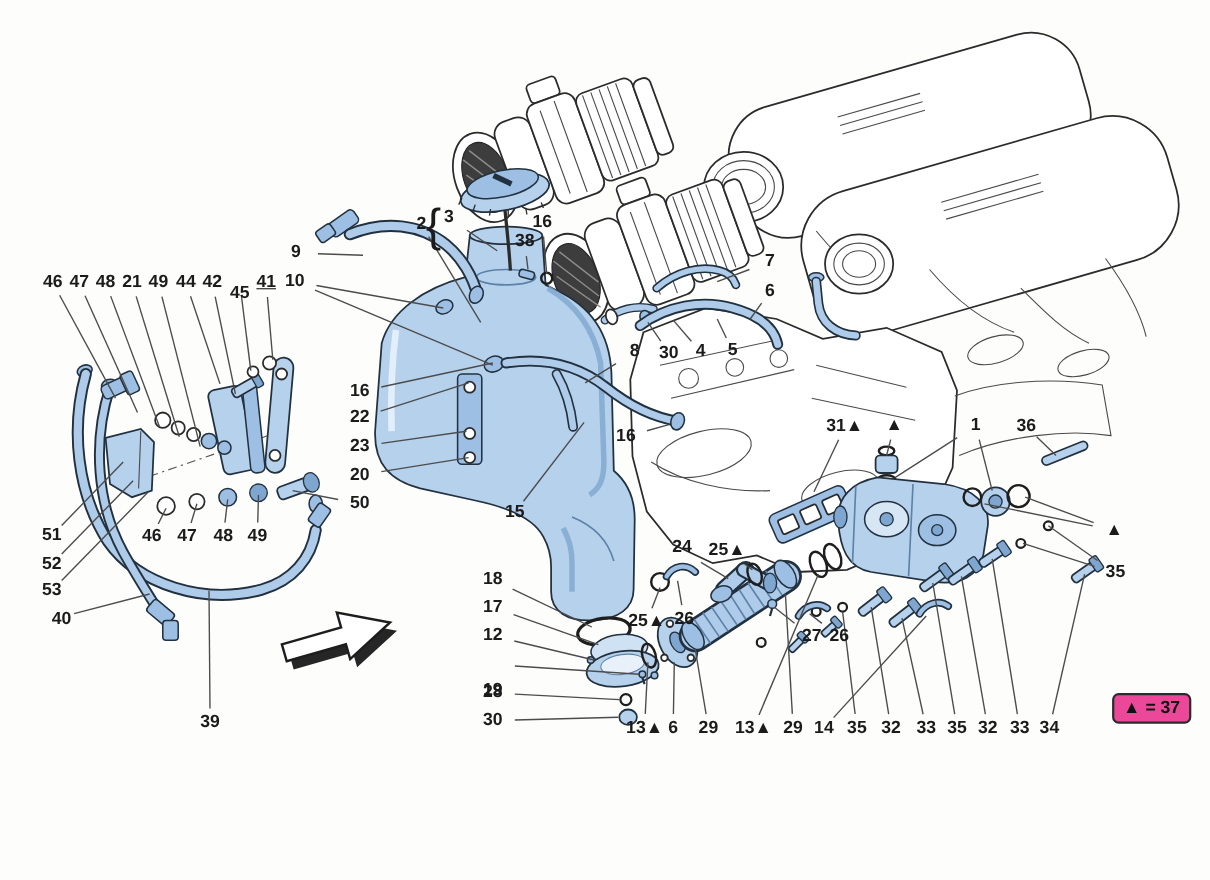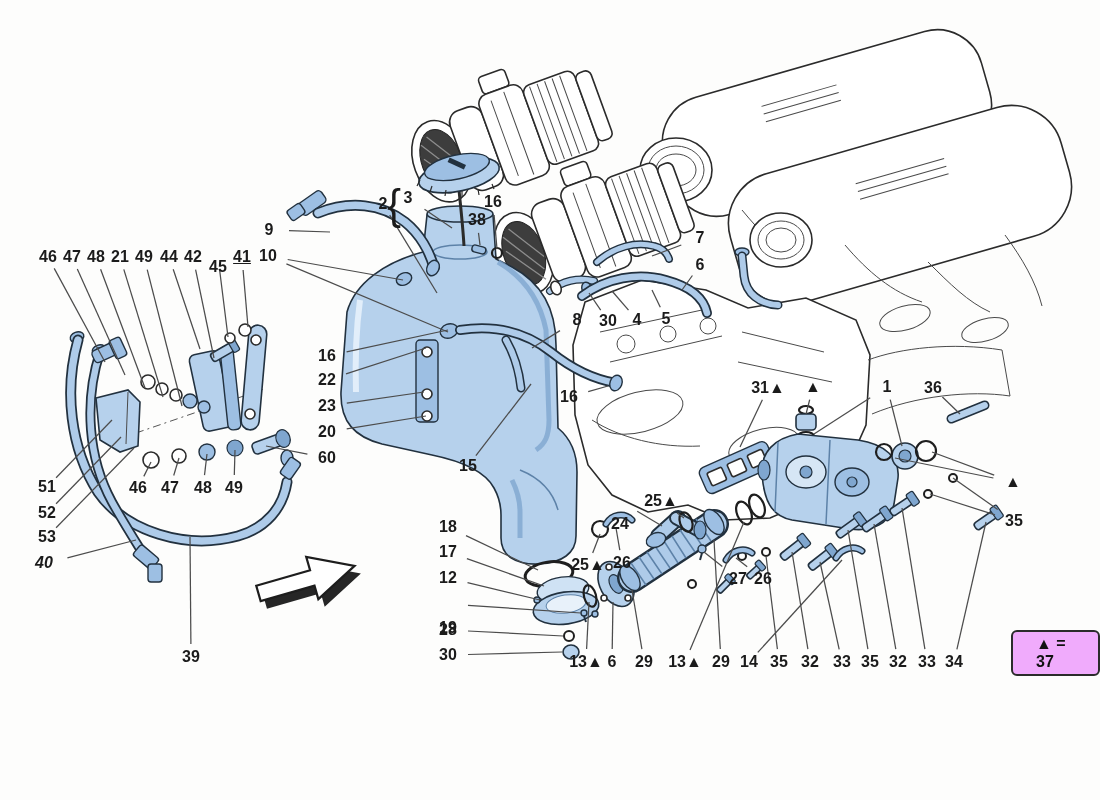--- a/index.html
+++ b/index.html
@@ -3,22 +3,22 @@
 <meta charset="utf-8">
 <style>
   html,body{margin:0;padding:0;background:#e8e8e8;}
   .stage{position:relative;width:1100px;height:800px;background:#fdfdfc;overflow:hidden;
          font-family:"Liberation Sans",sans-serif;}
   .stage svg{position:absolute;left:0;top:0;z-index:1;}
   #label-layer{position:absolute;left:0;top:0;width:100%;height:100%;z-index:2;}
   .label{position:absolute;transform:translate(-50%,-50%);font-weight:700;font-size:16px;
          color:#1b1b1b;white-space:nowrap;line-height:1;}
   .label.brace{font-weight:400;font-size:42px;color:#1b1b1b;}
-  .legend-box{position:absolute;left:1011px;top:630px;z-index:3;background:#f0abfc;
-         border:2px solid #2b2b2b;border-radius:6px;padding:3px 23px;font-weight:700;
+  .legend-box{position:absolute;left:1011px;top:630px;z-index:3;background:#ec4899;
+         border:2px solid #2b2b2b;border-radius:6px;padding:3px 8px;font-weight:700;
          font-size:16px;color:#111;}
   
   .w  {fill:#ffffff;stroke:#2b2b2b;stroke-width:1.6;}
   .wt {fill:none;stroke:#4a4a4a;stroke-width:1;}
   .b  {fill:#b6d1ec;stroke:#22313f;stroke-width:1.6;}
   .bm {fill:#9dbfe3;stroke:#22313f;stroke-width:1.4;}
   .bd {fill:#7fa6cf;stroke:#22313f;stroke-width:1.2;}
   .rg {fill:none;stroke:#1e1e1e;stroke-width:2.2;}
   .hol{fill:none;stroke:#22313f;stroke-width:11;stroke-linecap:round;}
   .hif{fill:none;stroke:#aecbe9;stroke-width:7.5;stroke-linecap:round;}
@@ -412,45 +412,45 @@
       <div class="label" style="left: 700px; top: 238px;">7</div>
       <div class="label" style="left: 700px; top: 265px;">6</div>
       <div class="label" style="left: 577px; top: 320px;">8</div>
       <div class="label" style="left: 608px; top: 321px;">30</div>
       <div class="label" style="left: 637px; top: 320px;">4</div>
       <div class="label" style="left: 666px; top: 319px;">5</div>
       <div class="label" style="left: 327px; top: 356px;">16</div>
       <div class="label" style="left: 327px; top: 380px;">22</div>
       <div class="label" style="left: 327px; top: 406px;">23</div>
       <div class="label" style="left: 327px; top: 432px;">20</div>
-      <div class="label" style="left: 327px; top: 458px;">60</div>
+      <div class="label" style="left: 327px; top: 458px;">50</div>
       <div class="label" style="left: 468px; top: 466px;">15</div>
       <div class="label" style="left: 569px; top: 397px;">16</div>
       <div class="label" style="left: 768px; top: 388px;">31▲</div>
       <div class="label" style="left: 813px; top: 387px;">▲</div>
       <div class="label" style="left: 887px; top: 387px;">1</div>
       <div class="label" style="left: 933px; top: 388px;">36</div>
       <div class="label" style="left: 1013px; top: 482px;">▲</div>
       <div class="label" style="left: 1014px; top: 521px;">35</div>
-      <div class="label" style="left: 620px; top: 524px; text-align: right;">24</div>
+      <div class="label" style="left: 620px; top: 498px; text-align: right;">24</div>
       <div class="label" style="left: 661px; top: 501px;">25▲</div>
       <div class="label" style="left: 588px; top: 565px;">25▲</div>
       <div class="label" style="left: 622px; top: 563px;">26</div>
       <div class="label" style="left: 738px; top: 579px;">27</div>
       <div class="label" style="left: 763px; top: 579px;">26</div>
       <div class="label" style="left: 448px; top: 527px;">18</div>
       <div class="label" style="left: 448px; top: 552px;">17</div>
       <div class="label" style="left: 448px; top: 578px;">12</div>
       <div class="label" style="left: 448px; top: 604px; margin-top: 24px;">19</div>
       <div class="label" style="left: 448px; top: 630px;">28</div>
       <div class="label" style="left: 448px; top: 655px;">30</div>
       <div class="label" style="left: 47px; top: 487px;">51</div>
       <div class="label" style="left: 47px; top: 513px;">52</div>
       <div class="label" style="left: 47px; top: 537px;">53</div>
-      <div class="label" style="left: 44px; top: 563px; font-style: italic;">40</div>
+      <div class="label" style="left: 56px; top: 563px;">40</div>
       <div class="label" style="left: 191px; top: 657px;">39</div>
       <div class="label" style="left: 138px; top: 488px;">46</div>
       <div class="label" style="left: 170px; top: 488px;">47</div>
       <div class="label" style="left: 203px; top: 488px;">48</div>
       <div class="label" style="left: 234px; top: 488px;">49</div>
       <div class="label" style="left: 586px; top: 662px;">13▲</div>
       <div class="label" style="left: 612px; top: 662px;">6</div>
       <div class="label" style="left: 644px; top: 662px;">29</div>
       <div class="label" style="left: 685px; top: 662px;">13▲</div>
       <div class="label" style="left: 721px; top: 662px;">29</div>

